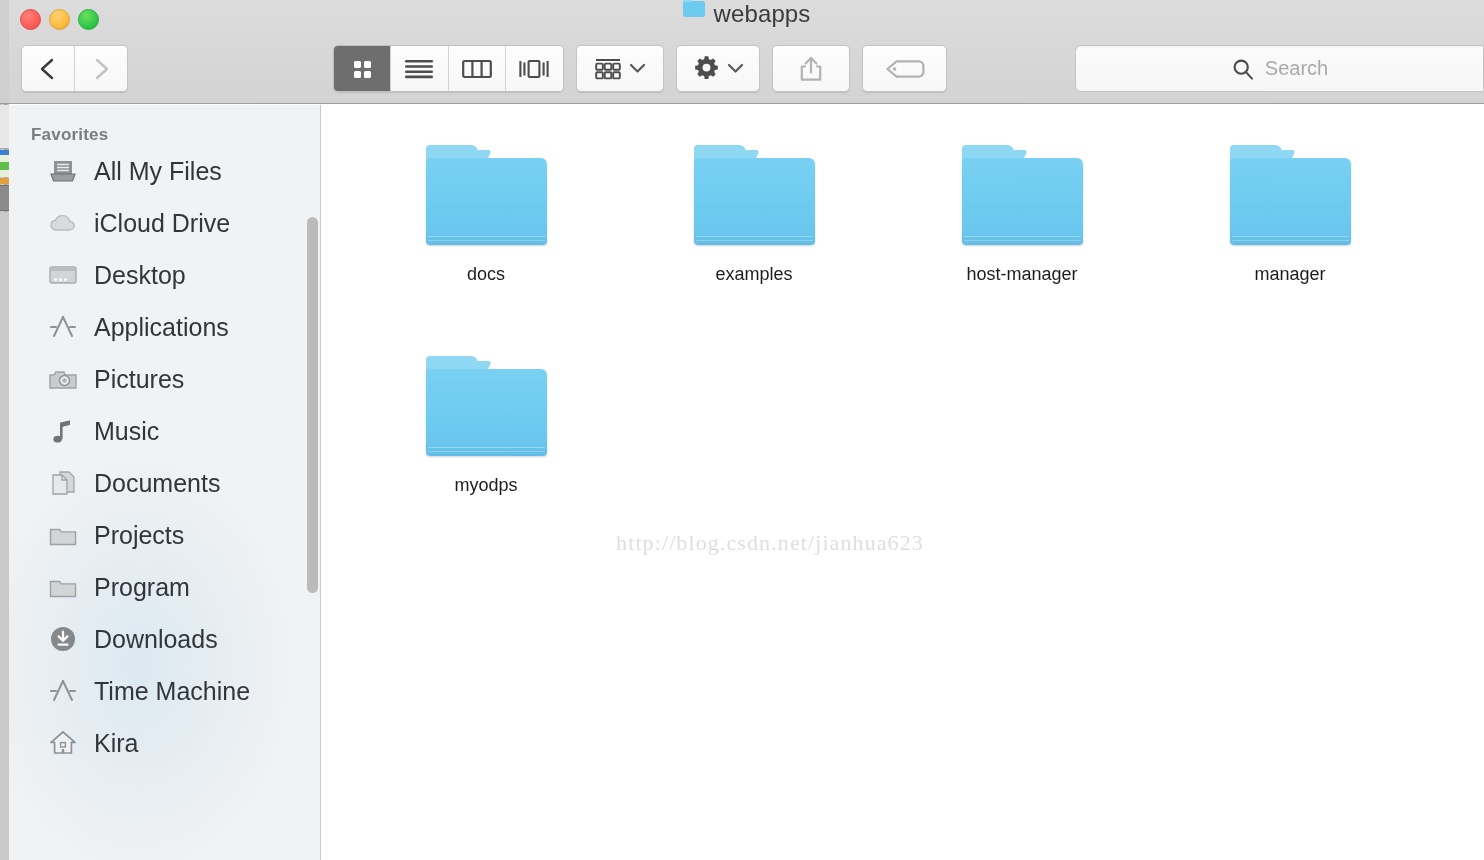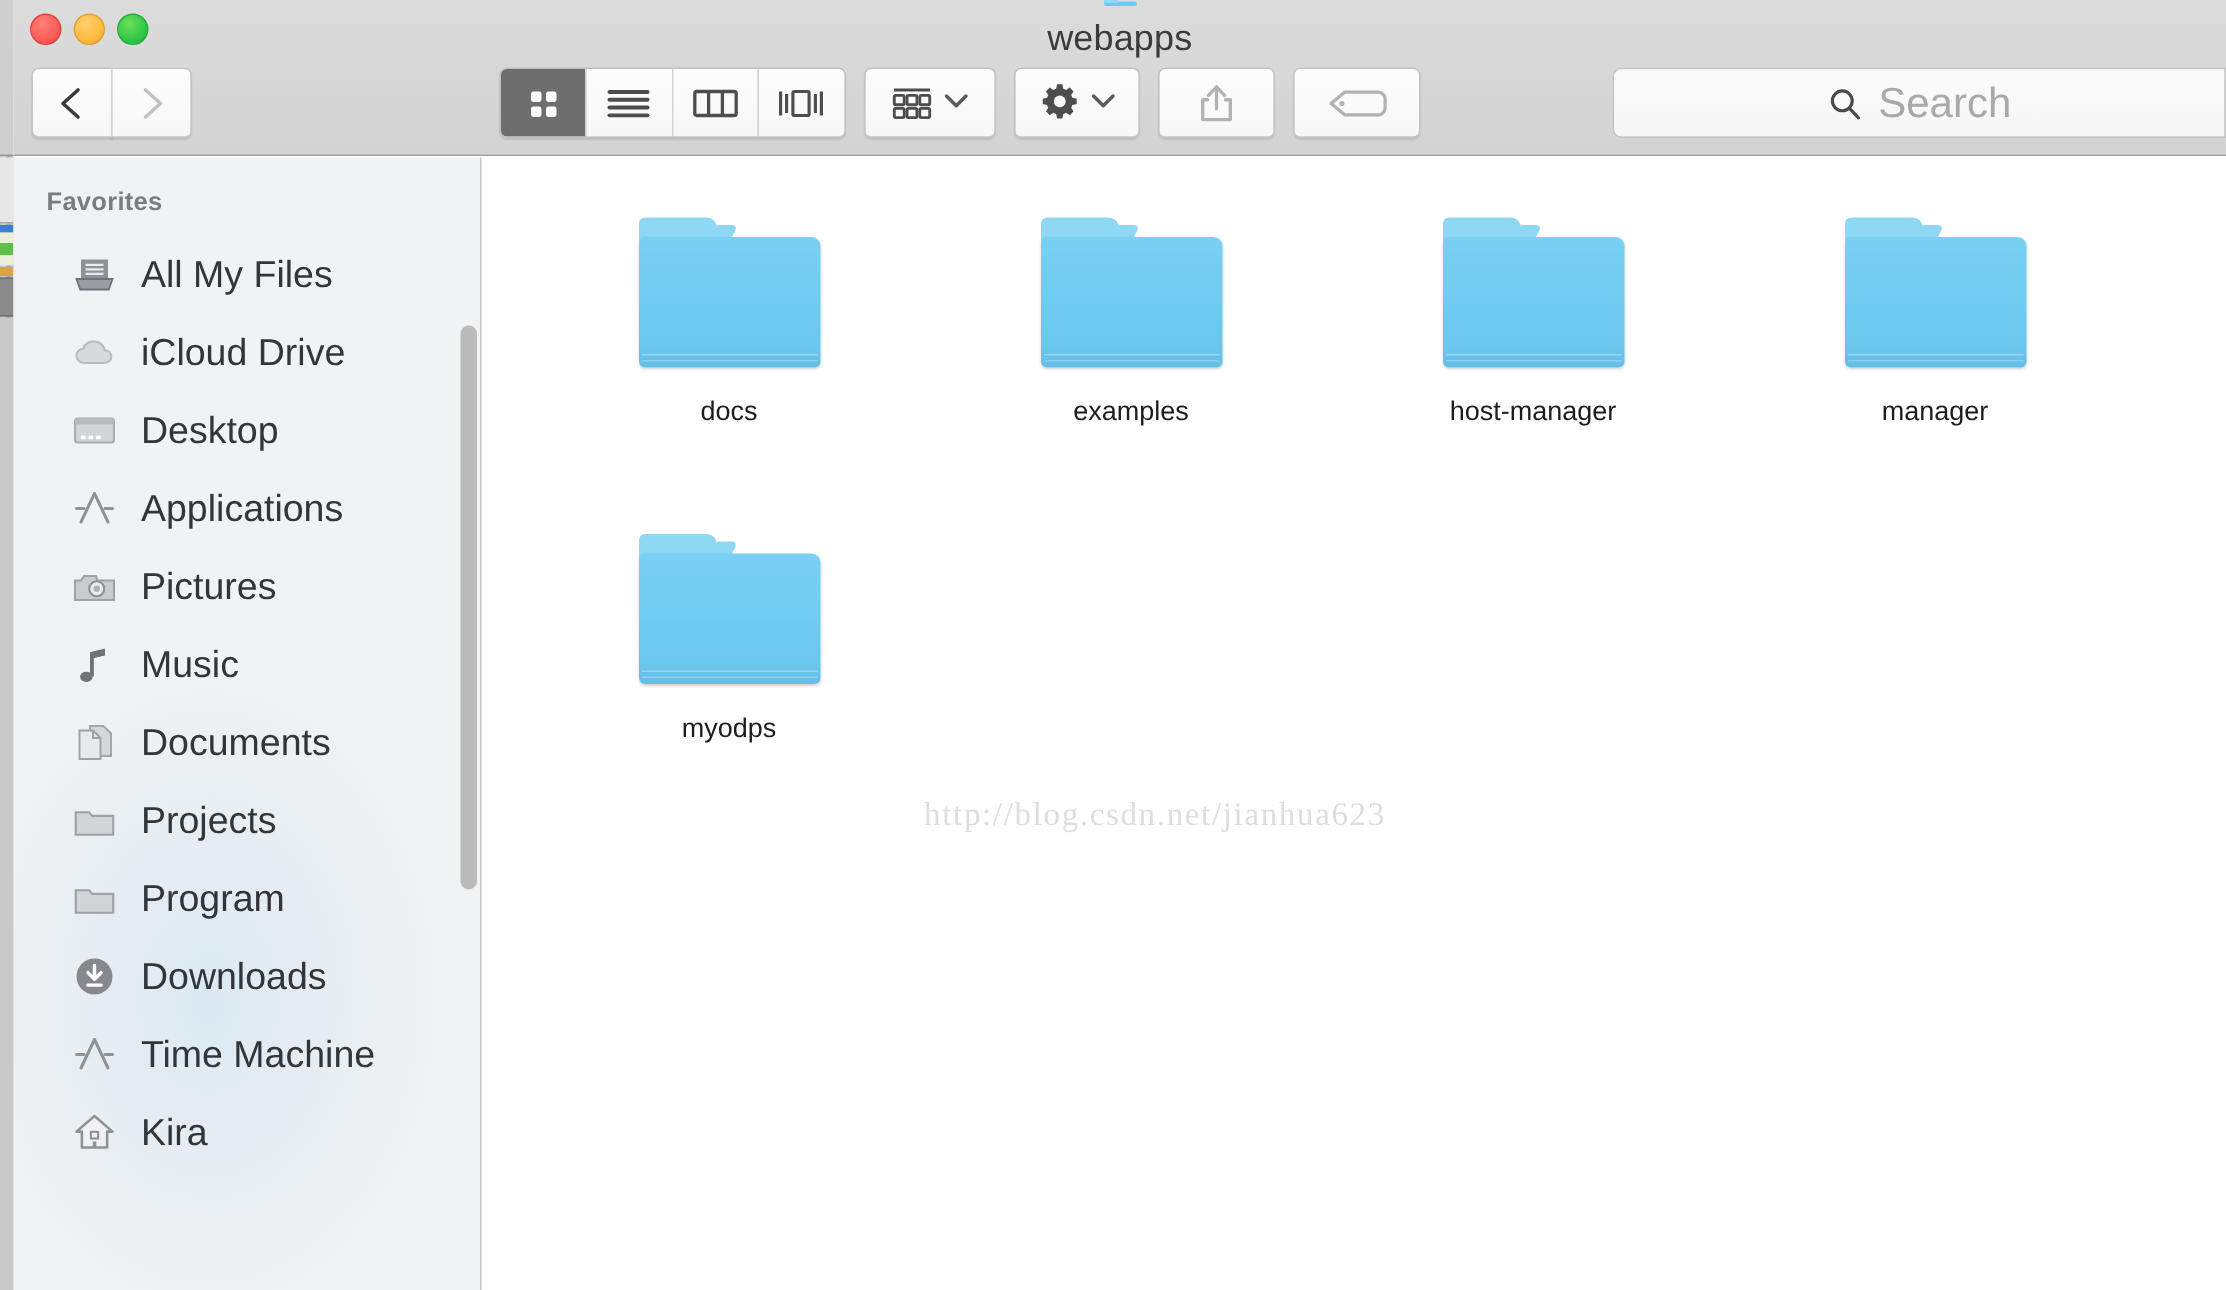--- a/index.html
+++ b/index.html
@@ -38,21 +38,21 @@
     border-bottom:1px solid #9d9d9d;
   }
   #traffic { position:absolute; left:11px; top:9px; display:flex; gap:8px; }
   .light { width:21px; height:21px; border-radius:50%; }
   .light.red    { background:radial-gradient(circle at 38% 30%, #ff8078, #fc5d57 60%, #e8453f); border:0.5px solid #e0453f; }
   .light.yellow { background:radial-gradient(circle at 38% 30%, #ffd071, #fdbc40 60%, #e0a02c); border:0.5px solid #dfa32e; }
   .light.green  { background:radial-gradient(circle at 38% 30%, #6ae05c, #33c748 60%, #23ad39); border:0.5px solid #23ad39; }
 
   #title-wrap {
     position:absolute; left:0; top:0; width:1475px; height:40px;
-    display:flex; align-items:center; justify-content:center; gap:9px;flex-direction:column;
+    display:flex; justify-content:center; gap:9px;
   }
   #title-folder {
     width:22px; height:16px; position:relative; top:1px;
     background:#6ecbf0; border-radius:2px 2px 2px 2px;
   }
   #title-folder:before {
     content:""; position:absolute; left:0; top:-3px; width:9px; height:4px;
     background:#8fd9f4; border-radius:2px 2px 0 0;
   }
   #title-text {
@@ -93,34 +93,34 @@
   .chev { margin-left:7px; }
 
   
   #search {
     position:absolute; left:1066px; top:0; width:409px; height:47px;
     background:linear-gradient(to bottom,#fbfbfb,#f6f6f6);
     border:0.5px solid #c4c4c4; border-radius:6px 0 0 6px;
     box-shadow:inset 0 1px 1px rgba(0,0,0,.05);
     display:flex; align-items:center; justify-content:center; gap:10px;
   }
-  #search-ph { font-size:28px; color:#aaa9a8; }
+  #search-ph { font-size:20px; color:#aaa9a8; }
 
   
   #sidebar {
     position:absolute; left:0; top:105px; width:312px; height:755px;
     background:#f1f2f3; border-right:1px solid #c8c8c8;
     background-image:radial-gradient(ellipse 220px 300px at 130px 560px, rgba(190,220,240,.42), rgba(241,242,243,0) 72%);
     padding-left:29px;
   }
   #sb-header {
     position:absolute; left:22px; top:20px;
     font-size:17px; font-weight:bold; color:#787d82; letter-spacing:0.2px;
   }
-  #sb-list { position:absolute; left:0; top:52px; width:268px; }
+  #sb-list { position:absolute; left:0; top:40px; width:268px; }
   .sb-item { height:52px; display:flex; align-items:center; padding-left:38px; gap:15px; }
   .sb-ico { width:32px; height:30px; display:flex; align-items:center; justify-content:center; flex:0 0 32px; }
   .sb-label { font-size:25px; color:#32363b; white-space:nowrap; }
 
   
   #sb-scroll {
     position:absolute; left:298px; top:112px; width:11px; height:376px;
     background:#bbbbbb; border-radius:6px;
   }
 

